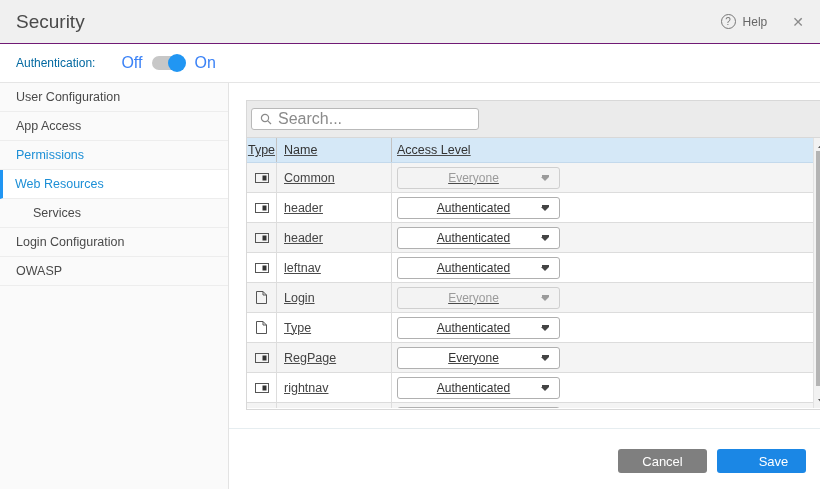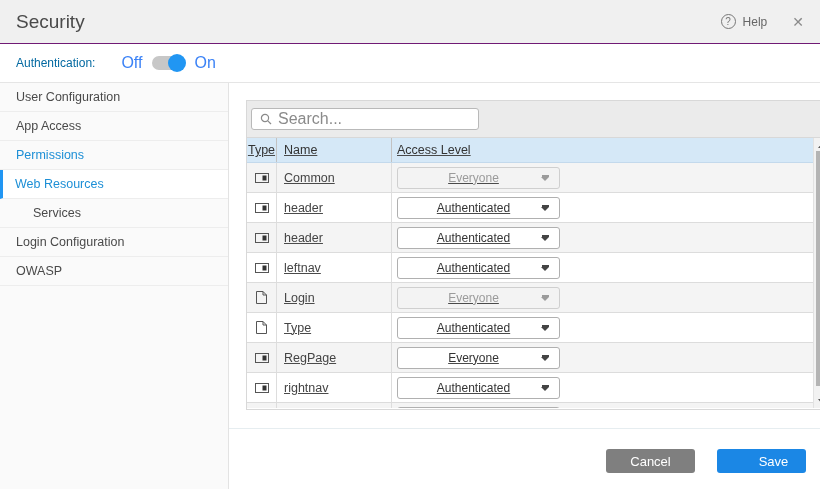--- a/index.html
+++ b/index.html
@@ -118,21 +118,21 @@
   }
   .vscroll .arrow { position: absolute; left: 0; width: 100%; height: 14px; display: flex; align-items: center; justify-content: center; cursor: pointer; }
   .vscroll .arrow.up { top: 0; }
   .vscroll .arrow.down { bottom: 0; }
   .tri-up   { width: 0; height: 0; border-left: 4px solid transparent; border-right: 4px solid transparent; border-bottom: 5px solid #5a5a5a; }
   .tri-down { width: 0; height: 0; border-left: 4px solid transparent; border-right: 4px solid transparent; border-top: 5px solid #5a5a5a; }
   .vscroll .thumb { position: absolute; left: 2px; right: 2px; top: 13px; height: 235px; background: #b4b4b4; cursor: pointer; }
 
   .divider { margin-top: 18px; border-top: 1px solid #e6edf0; width: 100%; }
 
-  .actions { margin-top: 20px; display: flex; justify-content: flex-end; gap: 22px; padding-right: 14px; }
+  .actions { margin-top: 20px; display: flex; justify-content: flex-end; gap: 10px; padding-right: 14px; }
   .btn {
     width: 89px; height: 24px; border: none; border-radius: 3px;
     font-family: inherit; font-size: 13px; color: #fff; cursor: pointer;
     display: inline-flex; align-items: center; justify-content: center;
   }
   .btn.cancel { background: #7f7f7f; }
   .btn.save   { background: #1b87e5; padding-left: 24px; }
 
   .type-icon { display: inline-flex; }
 </style>

